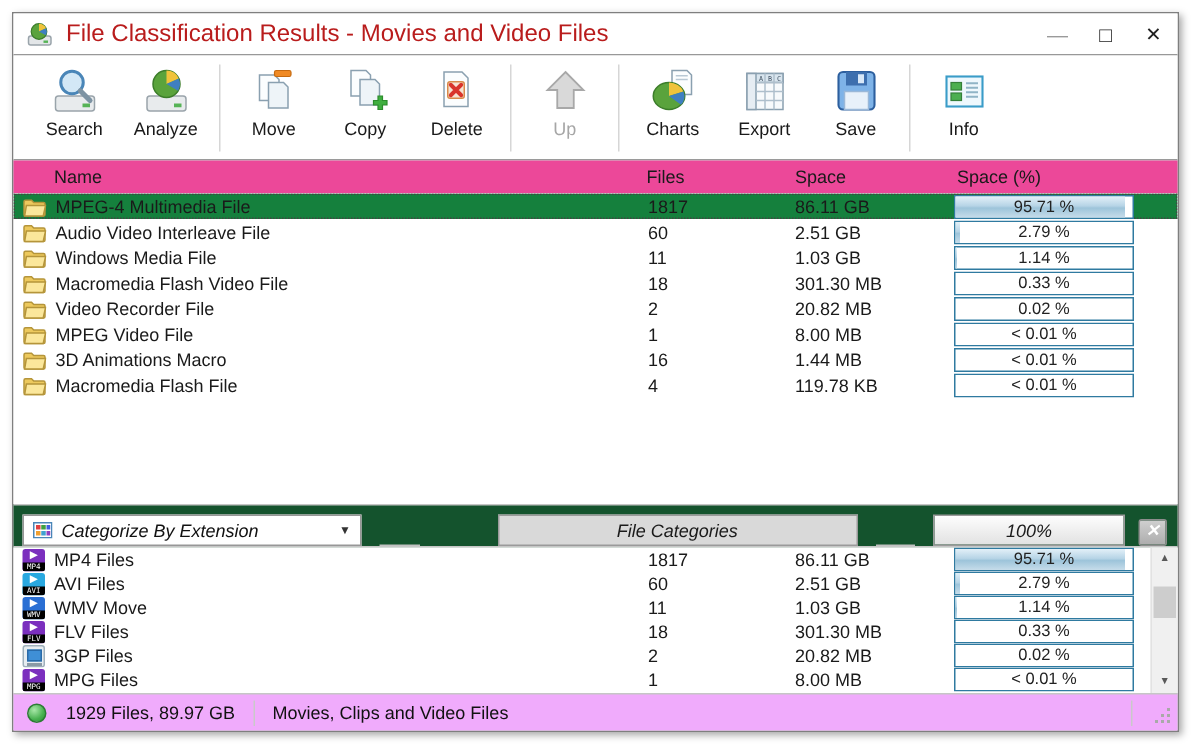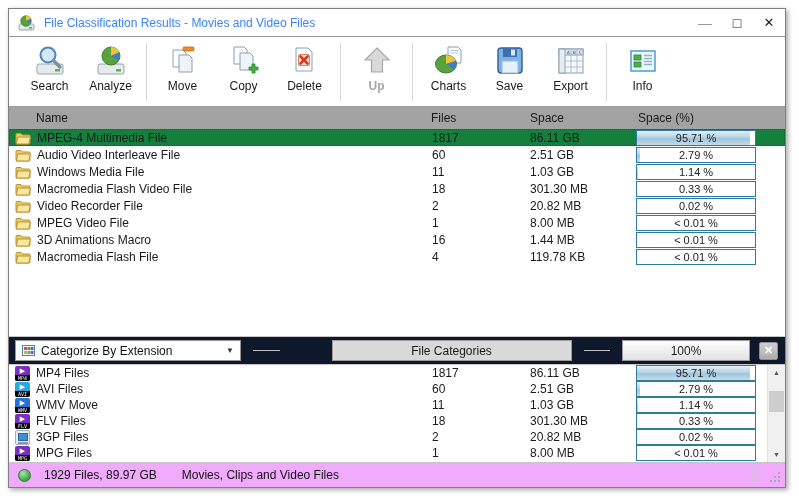--- a/index.html
+++ b/index.html
@@ -2,58 +2,58 @@
 <html><head>
 <meta charset="utf-8">
 <style>
   html,body{margin:0;padding:0;width:799px;height:498px;overflow:hidden;background:#fff;
     font-family:"Liberation Sans", sans-serif;-webkit-font-smoothing:antialiased;}
   .window{position:absolute;left:8px;top:8px;width:776px;height:478px;border:1px solid #7f7f7f;
     background:#fff;box-shadow:2px 2px 5px rgba(0,0,0,.35);display:flex;flex-direction:column;}
   
   .titlebar{height:27px;flex:none;display:flex;align-items:center;padding-left:9px;
     border-bottom:1px solid #989898;background:#fff;}
-  .titlebar .apptitle{margin-left:8px;font-size:12px;color:#3b82f6;}
+  .titlebar .apptitle{margin-left:8px;font-size:16px;color:#b91c1c;}
   .titlebar .spacer{flex:1;}
   .wctl{width:32px;height:26px;display:flex;align-items:center;justify-content:center;
     font-size:13px;color:#222;cursor:default;}
   .wctl.min{color:#9a9a9a;font-size:14px;}
   .wctl.max{font-size:14px;}
   
   .toolbar{height:69px;flex:none;display:flex;align-items:center;padding-left:10px;
     border-bottom:1px solid #9a9a9a;background:#fff;}
   .tbtn{width:57px;height:62px;margin:0 2px;display:flex;flex-direction:column;align-items:center;
     justify-content:flex-start;padding-top:4px;cursor:default;}
   .tbtn .ticon{height:36px;display:flex;align-items:center;justify-content:center;}
   .tbtn .tlabel{font-size:12px;color:#1a1a1a;margin-top:0;}
-  .tbtn.disabled .tlabel{color:#a6a6a6;font-weight:bold;}
+  .tbtn.disabled .tlabel{color:#a6a6a6;}
   .tsep{width:1px;height:58px;background:#d6d6d6;margin:0 5px;flex:none;}
   
-  .thead{height:22px;flex:none;display:flex;align-items:center;font-size:12px;color:#1a1a1a;background:#a3a3a3;}
+  .thead{height:22px;flex:none;display:flex;align-items:center;font-size:12px;color:#1a1a1a;background:#ec4899;}
   .col-name{flex:0 0 422px;padding-left:27px;box-sizing:border-box;}
   .col-files{flex:0 0 99px;}
   .col-space{flex:0 0 106px;}
   .col-bar{flex:0 0 122px;padding-left:2px;box-sizing:border-box;}
   .tlist{flex:1;overflow:hidden;background:#fff;}
   .row{height:17px;display:flex;align-items:center;font-size:12px;color:#1a1a1a;}
   .row.selected{outline:1px dotted #444;outline-offset:-1px;background:#15803d;}
   .cell{overflow:hidden;white-space:nowrap;}
   .cell.name{flex:0 0 422px;display:flex;align-items:center;box-sizing:border-box;padding-left:6px;}
   .cell.name .icn{flex:none;margin-right:6px;display:flex;align-items:center;}
   .cell.files{flex:0 0 99px;padding-left:1px;box-sizing:border-box;}
   .cell.space{flex:0 0 106px;}
   .cell.barcell{flex:0 0 122px;}
   .pbar{width:118px;height:14px;border:1px solid #2f7aa0;background:#fff;position:relative;
     font-size:11px;line-height:14px;text-align:center;}
   .pbar .fill{position:absolute;left:0;top:0;bottom:0;
     background:linear-gradient(180deg,#e3f0f8 0%,#b6d4e6 45%,#9dc4da 55%,#c6dcea 100%);}
   .pbar .lbl{position:relative;color:#222;}
   
-  .midbar{height:27px;flex:none;background:#0f172a;border-top:1px solid #c6c6c6;border-bottom:1px solid #c6c6c6;
-    display:flex;align-items:center;padding:0 6px;box-sizing:content-box;}
+  .midbar{height:27px;flex:none;background:#14532d;border-top:1px solid #c6c6c6;border-bottom:1px solid #c6c6c6;
+    display:flex;align-items:flex-end;padding:0 6px;box-sizing:content-box;font-style:italic;}
   .dropdown{width:212px;height:19px;background:#fff;border:1px solid #979797;display:flex;align-items:center;
     padding:0 6px;font-size:12px;color:#111;gap:6px;flex:none;}
   .dropdown .dArrow{margin-left:auto;font-size:8px;color:#333;}
   .hline{flex:1;height:1px;background:#c2c2c2;margin:0 12px;}
   .btn-cat{width:238px;height:19px;background:#d9d9d9;border:1px solid #9a9a9a;font-size:12px;color:#1a1a1a;
     display:flex;align-items:center;justify-content:center;flex:none;margin-left:40px;}
   .btn-zoom{width:126px;height:19px;background:linear-gradient(#fdfdfd,#e2e2e2);border:1px solid #9a9a9a;
     font-size:12px;color:#1a1a1a;display:flex;align-items:center;justify-content:center;flex:none;}
   .btn-close{width:17px;height:16px;margin-left:9px;margin-right:1px;flex:none;border:1px solid #8d8d8d;border-radius:2px;
     background:linear-gradient(#cfcfcf,#adadad);color:#fff;font-weight:bold;font-size:11px;line-height:15px;text-align:center;}
@@ -187,42 +187,42 @@
           <path d="M14 20 L14 11 A10.5 9 0 0 1 23.6 17 Z" fill="#f0c33c"></path>
           <path d="M14 20 L23.6 17 A10.5 9 0 0 1 22 25.8 Z" fill="#3f7fc1"></path>
         </svg>
       </span>
       <span class="tlabel">Charts</span>
     </div>
 
     <div class="tbtn">
       <span class="ticon">
         <svg width="34" height="34" viewBox="0 0 34 34">
-          <rect x="5" y="4" width="24" height="25" rx="3" fill="#7eb3e8" stroke="#2d5f9e" stroke-width="1.4"></rect>
-          <rect x="10" y="4" width="14" height="9" fill="#3d6fae"></rect>
-          <rect x="18" y="5.5" width="4" height="6" fill="#d8e8f8"></rect>
-          <rect x="9" y="17" width="16" height="12" fill="#e8f1fa" stroke="#9ab8d8"></rect>
-        </svg>
-      </span>
-      <span class="tlabel">Save</span>
-    </div>
-
-    <div class="tbtn">
-      <span class="ticon">
-        <svg width="34" height="34" viewBox="0 0 34 34">
           <rect x="5" y="5" width="24" height="24" fill="#f7fafc" stroke="#8aa0b0"></rect>
           <rect x="5" y="5" width="24" height="6" fill="#d9e5ee" stroke="#8aa0b0"></rect>
           <rect x="5" y="5" width="6" height="24" fill="#e6edf3" stroke="#8aa0b0"></rect>
           <path d="M11 11 L29 11 M11 17 L29 17 M11 23 L29 23 M17 5 L17 29 M23 5 L23 29" stroke="#aebfcc" stroke-width="1"></path>
           <text x="13" y="10" font-size="4.5" fill="#445566" font-family="DejaVu Sans Mono,monospace">A</text>
           <text x="19" y="10" font-size="4.5" fill="#445566" font-family="DejaVu Sans Mono,monospace">B</text>
           <text x="25" y="10" font-size="4.5" fill="#445566" font-family="DejaVu Sans Mono,monospace">C</text>
         </svg>
       </span>
       <span class="tlabel">Export</span>
+    </div>
+
+    <div class="tbtn">
+      <span class="ticon">
+        <svg width="34" height="34" viewBox="0 0 34 34">
+          <rect x="5" y="4" width="24" height="25" rx="3" fill="#7eb3e8" stroke="#2d5f9e" stroke-width="1.4"></rect>
+          <rect x="10" y="4" width="14" height="9" fill="#3d6fae"></rect>
+          <rect x="18" y="5.5" width="4" height="6" fill="#d8e8f8"></rect>
+          <rect x="9" y="17" width="16" height="12" fill="#e8f1fa" stroke="#9ab8d8"></rect>
+        </svg>
+      </span>
+      <span class="tlabel">Save</span>
     </div>
 
     <div class="tsep"></div>
 
     <div class="tbtn">
       <span class="ticon">
         <svg width="34" height="34" viewBox="0 0 34 34">
           <rect x="5" y="7" width="24" height="20" fill="#eef8fd" stroke="#3a9cc8" stroke-width="1.4"></rect>
           <rect x="8" y="11" width="7" height="5" fill="#4caf50" stroke="#35803a" stroke-width="0.8"></rect>
           <rect x="8" y="18" width="7" height="5" fill="#4caf50" stroke="#35803a" stroke-width="0.8"></rect>

